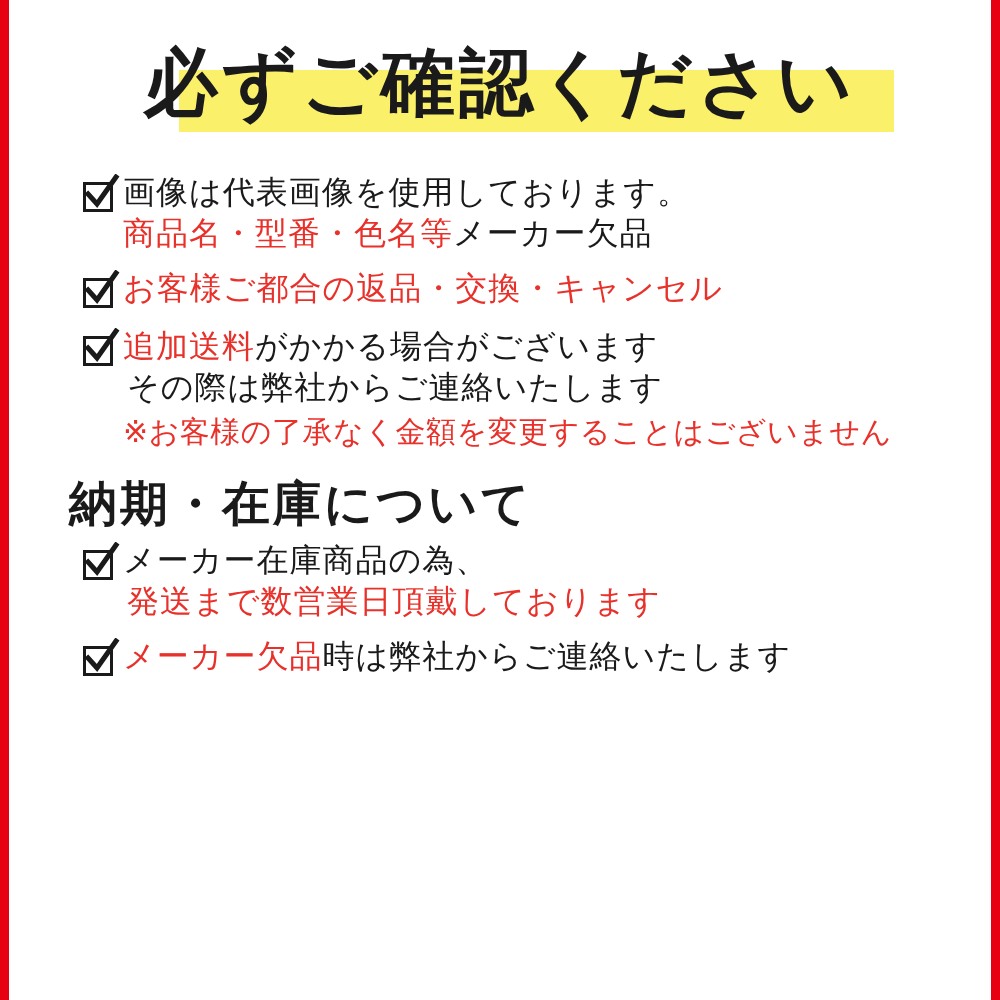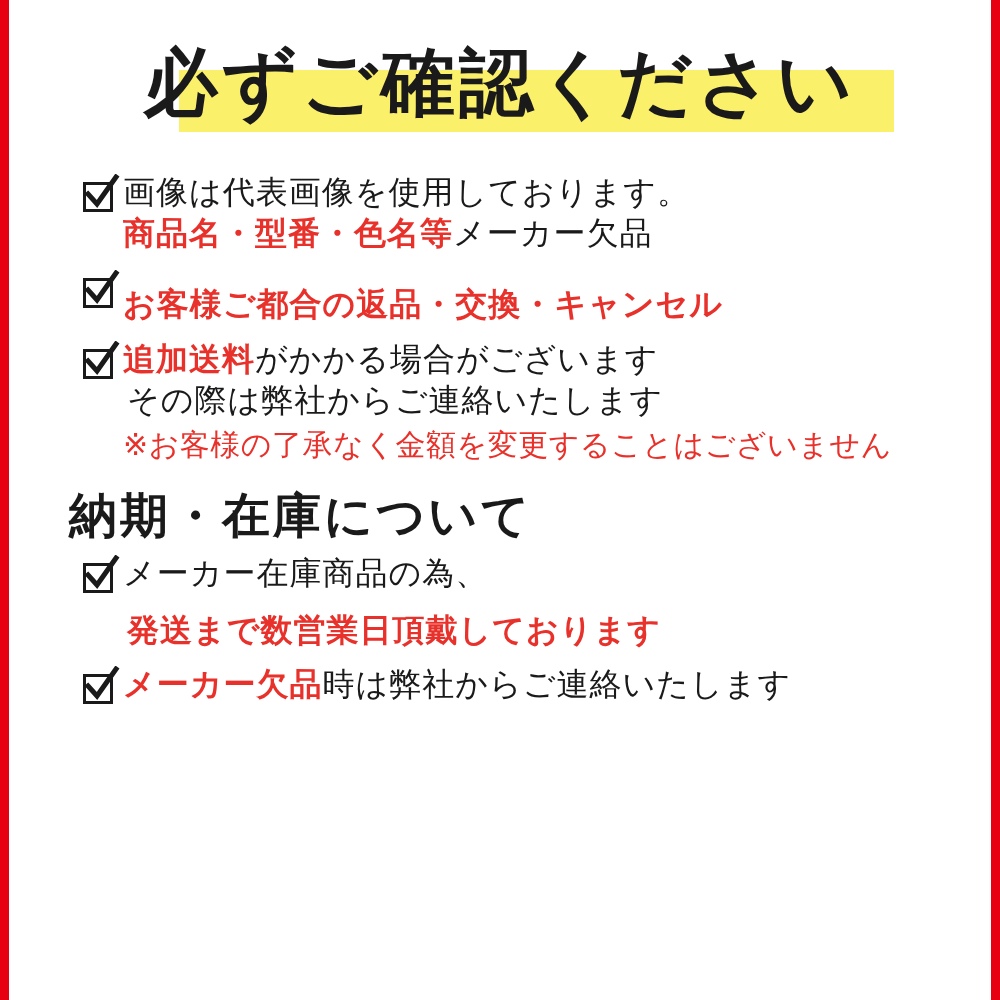--- a/index.html
+++ b/index.html
@@ -76,21 +76,20 @@
   .section-heading {
     font-size: 48px;
     font-weight: bold;
     color: #1a1a1a;
     letter-spacing: 3px;
     line-height: 1.1;
     margin: 0 0 10px 30px;
   }
   .section-heading.second {
     margin-top: 26px;
-    font-family: Liberation Serif, serif;
   }
 
   
   .item {
     display: flex;
     align-items: flex-start;
     margin: 0 0 14px 42px;
   }
   .check-icon {
     flex: 0 0 auto;
@@ -126,22 +125,21 @@
     color: #1a1a1a;
     letter-spacing: 1px;
     white-space: nowrap;
   }
   .line.red,
   .red {
     color: #e8312a;
   }
   .line.bold,
   .bold {
-    font-weight: bold;
-    margin-top: 16px;
+    font-weight: normal;
   }
   .note {
     font-size: 30px;
     line-height: 1.3;
     color: #e8312a;
     letter-spacing: 0.5px;
     white-space: nowrap;
     margin-top: 4px;
   }
   .indent {

